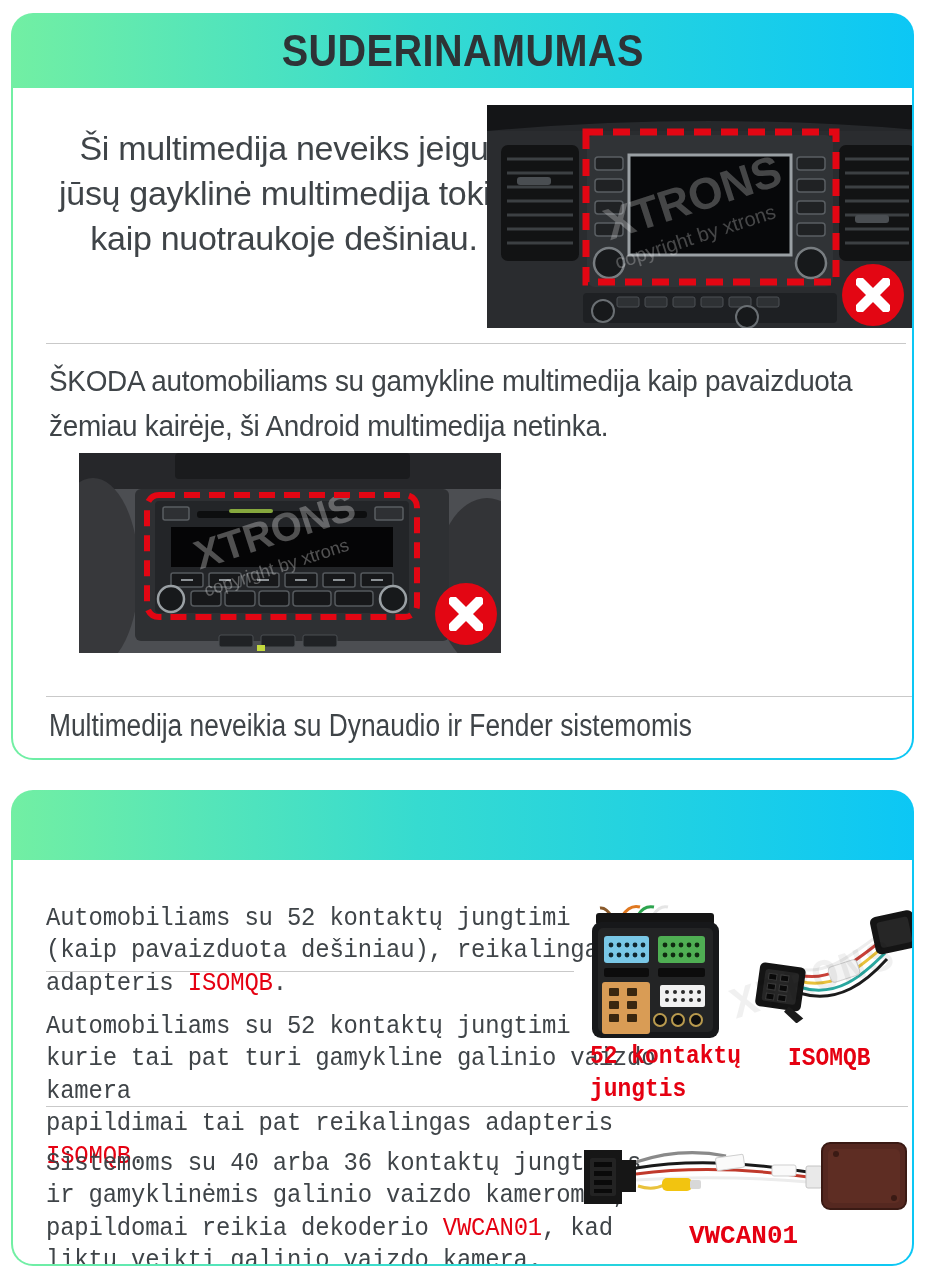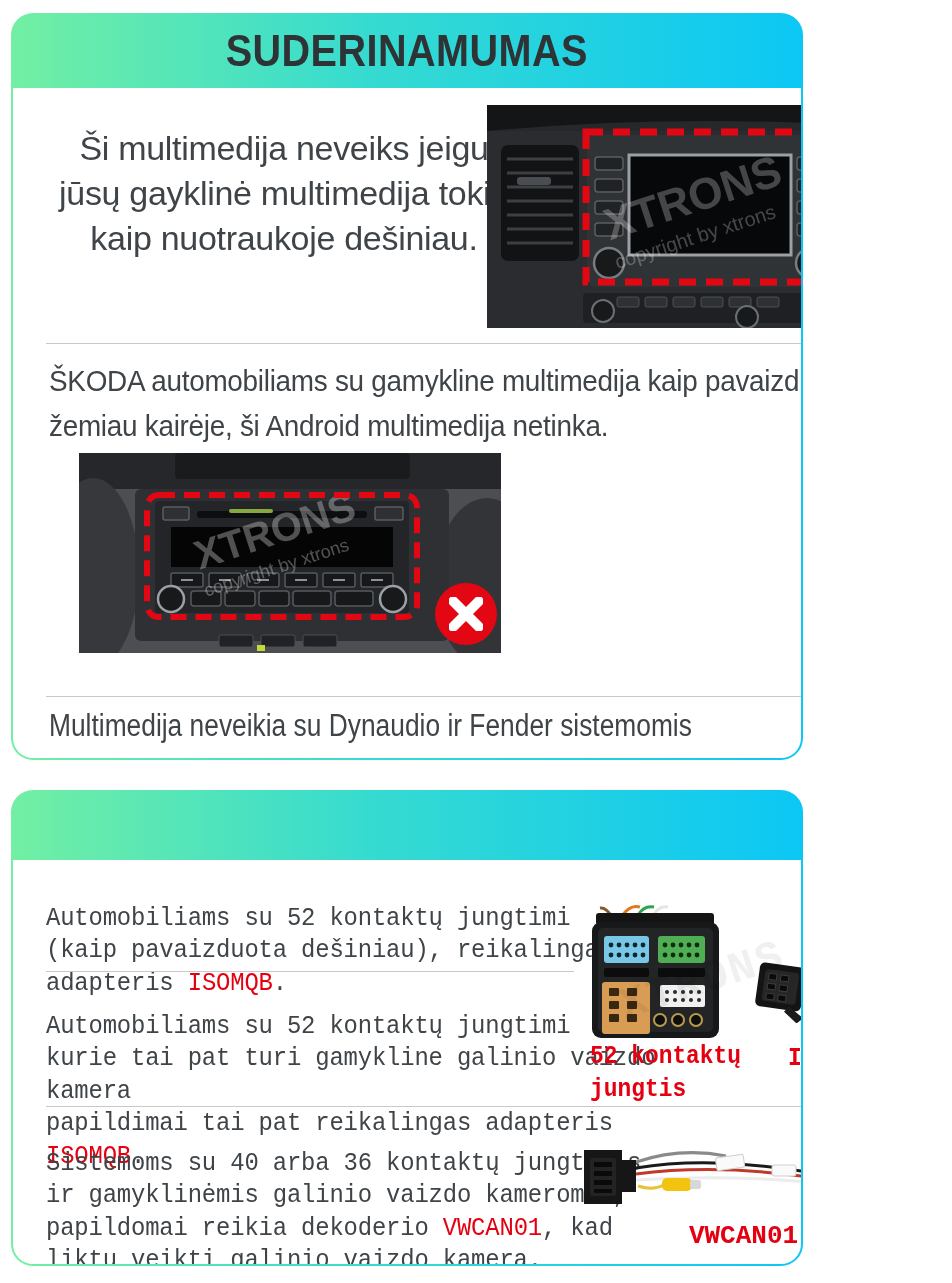--- a/index.html
+++ b/index.html
@@ -2,21 +2,21 @@
 <html><head>
 <meta charset="utf-8">
 <style>
   * { margin:0; padding:0; box-sizing:border-box; }
   html,body { background:#ffffff; }
   body {
     width:952px; height:1283px; position:relative; overflow:hidden;
     font-family:"Liberation Sans", sans-serif; color:#3f4448;
   }
   .card {
-    position:absolute; left:11px; width:792px;
+    position:absolute; left:11px; width:903px;
     background:linear-gradient(90deg,#72efa3 0%,#36dbd0 45%,#0cc7f5 100%);
     border-radius:22px;
   }
   #card-compat { top:13px; height:747px; }
   #card-adapters { top:790px; height:476px; }
   .card-header { position:absolute; left:0; right:0; top:0; display:flex; align-items:center; justify-content:center; }
   #card-compat .card-header { height:75px; }
   #card-adapters .card-header { height:72px; }
   .card-title {
     font-size:45px; font-weight:bold; color:#2e3336; letter-spacing:0.5px;

